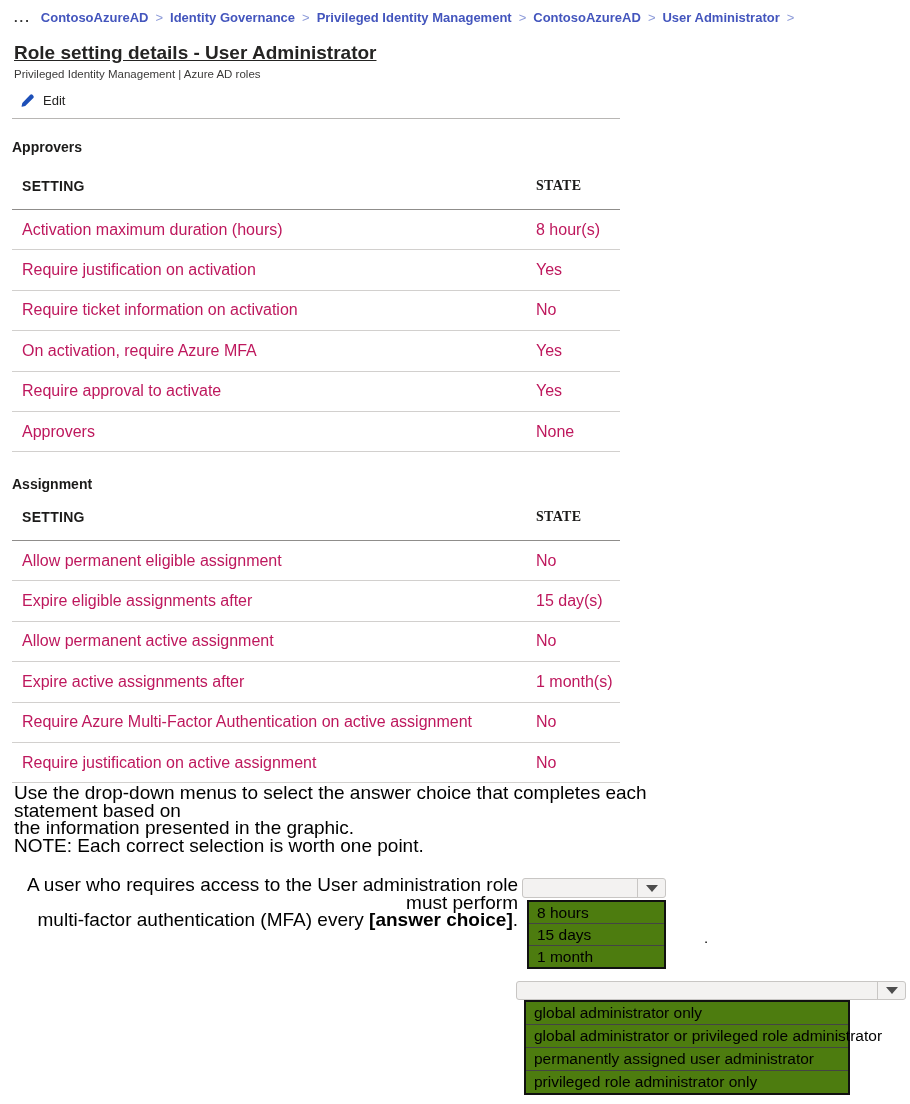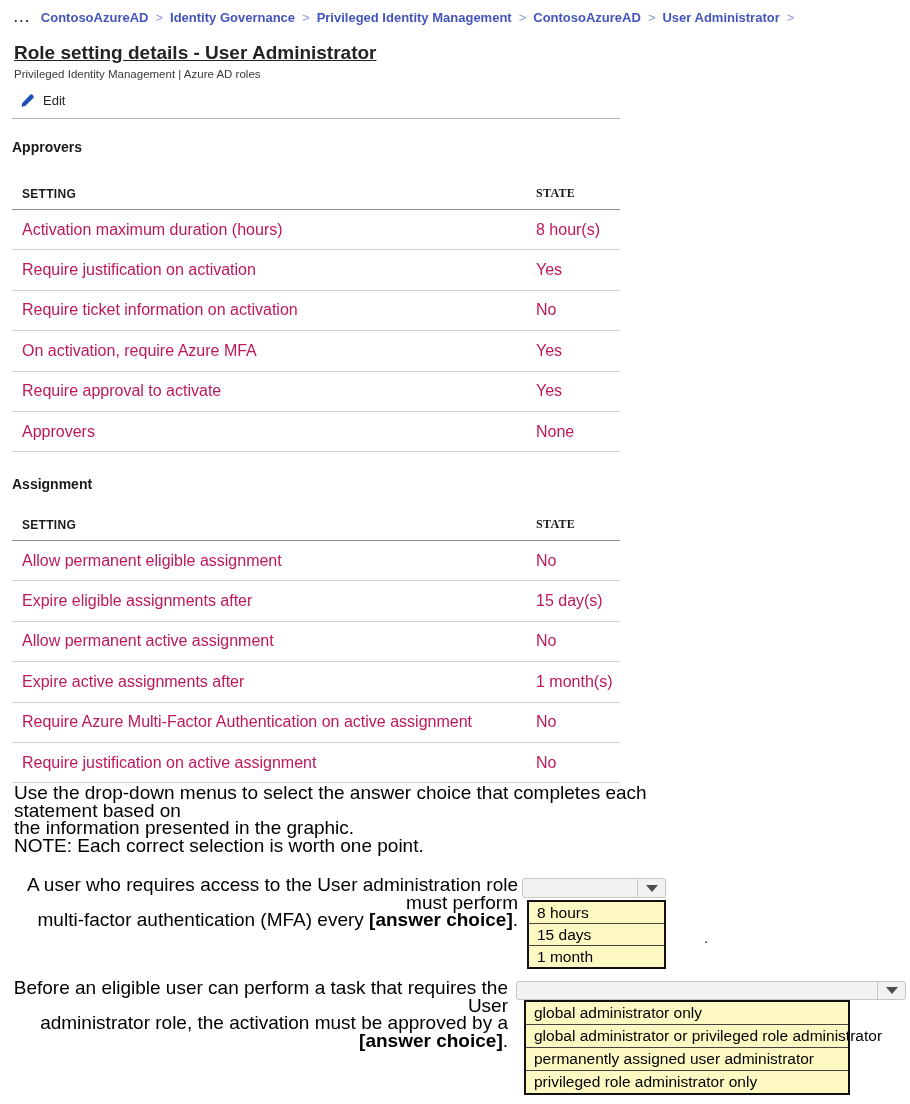--- a/index.html
+++ b/index.html
@@ -15,22 +15,22 @@
 
   
   .page-title{left:14px;top:42px;font-size:19px;font-weight:700;color:#252423;text-decoration:underline;}
   .page-subtitle{left:14px;top:68px;font-size:11.5px;color:#3b3a39;}
   .edit-btn{left:20px;top:93px;display:flex;align-items:flex-end;gap:8px;font-size:13px;color:#252423;cursor:pointer;}
   .top-divider{left:12px;top:118px;width:608px;height:1px;background:#b8b6b4;}
 
   
   .section-heading{font-size:14px;font-weight:700;color:#1b1a19;}
   .pim-table{width:608px;}
-  .thead{position:relative;height:31px;display:flex;align-items:center;padding-left:10px;
-         border-bottom:1px solid #8f8d8b;font-size:12px;font-weight:700;letter-spacing:.3px;color:#1b1a19;}
+  .thead{position:relative;height:31px;display:flex;padding-left:10px;
+         border-bottom:1px solid #8f8d8b;font-size:14px;font-weight:700;letter-spacing:.3px;color:#1b1a19;}
   .th-state{position:absolute;left:524px;font-family:Liberation Serif, serif;}
   .trow{position:relative;height:39.4px;display:flex;align-items:center;padding-left:10px;
         border-bottom:1px solid #d2d0ce;font-size:16px;color:#be185d;}
   .td-state{position:absolute;left:524px;}
 
   
   .qtext{font-size:19px;line-height:17.6px;color:#000;}
   .q-intro{left:14px;top:784px;width:700px;}
   .stmt1{left:0;top:876px;width:518px;text-align:right;}
   .stmt2{left:2px;top:979px;width:506px;text-align:right;}
@@ -38,21 +38,21 @@
 
   
   .dd{background:#f3f2f1;border:1px solid #c8c6c4;border-radius:3px;display:flex;box-sizing:border-box;cursor:pointer;}
   .dd1{left:522px;top:878px;width:144px;height:20px;}
   .dd2{left:516px;top:981px;width:390px;height:19px;}
   .dd-field{flex:1;}
   .dd-arrow-btn{width:27px;border-left:1px solid #c8c6c4;display:flex;align-items:center;justify-content:center;}
   .tri{width:0;height:0;border-left:6px solid transparent;border-right:6px solid transparent;border-top:7px solid #4d4d4d;}
 
   
-  .opt-list{background:#fef9c3;border:2px solid #111;box-sizing:border-box;}
+  .opt-list{background:#4d7c0f;border:2px solid #111;box-sizing:border-box;}
   .list1{left:527px;top:900px;width:139px;}
   .list2{left:524px;top:1000px;width:326px;}
   .opt{display:flex;align-items:center;padding-left:8px;border-top:1px solid #444;
        font-size:15.5px;color:#000;white-space:nowrap;cursor:pointer;}
   .list1 .opt{height:21px;}
   .list2 .opt{height:22px;}
   .opt:first-child{border-top:none;}
 
   .stray-dot{left:704px;top:929px;font-size:15px;color:#000;}
 </style>
@@ -174,24 +174,20 @@
   </div>
 
   <div class="abs opt-list list1">
     <div class="opt">8 hours</div>
     <div class="opt">15 days</div>
     <div class="opt">1 month</div>
   </div>
 
   <div class="abs stray-dot">.</div>
 
-  <div class="abs qtext stmt2">
-    <div>Before an eligible user can perform a task that requires the User</div>
-    <div><span>administrator role, the activation must be approved by a </span><b class="answer">[answer choice]</b><span>.</span></div>
-  </div>
 
   <div class="abs dd dd2">
     <div class="dd-field"></div>
     <div class="dd-arrow-btn">
       <span class="tri"></span>
     </div>
   </div>
 
   <div class="abs opt-list list2">
     <div class="opt">global administrator only</div>

